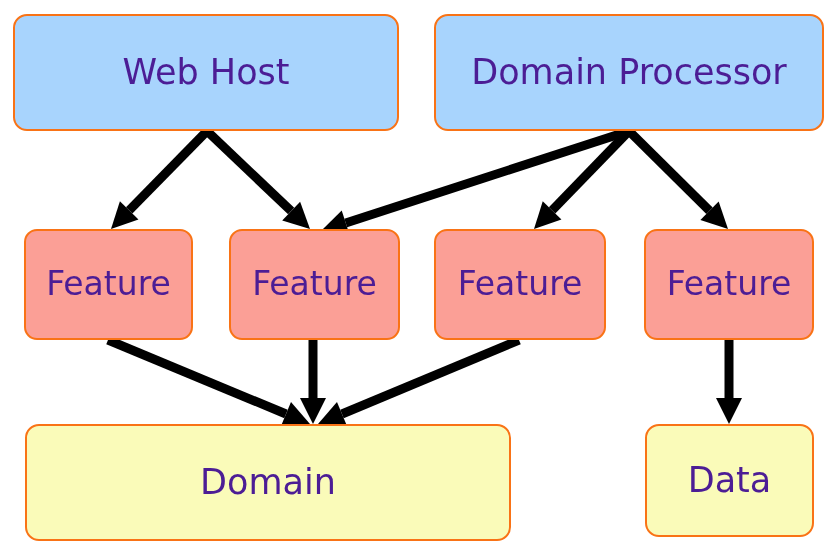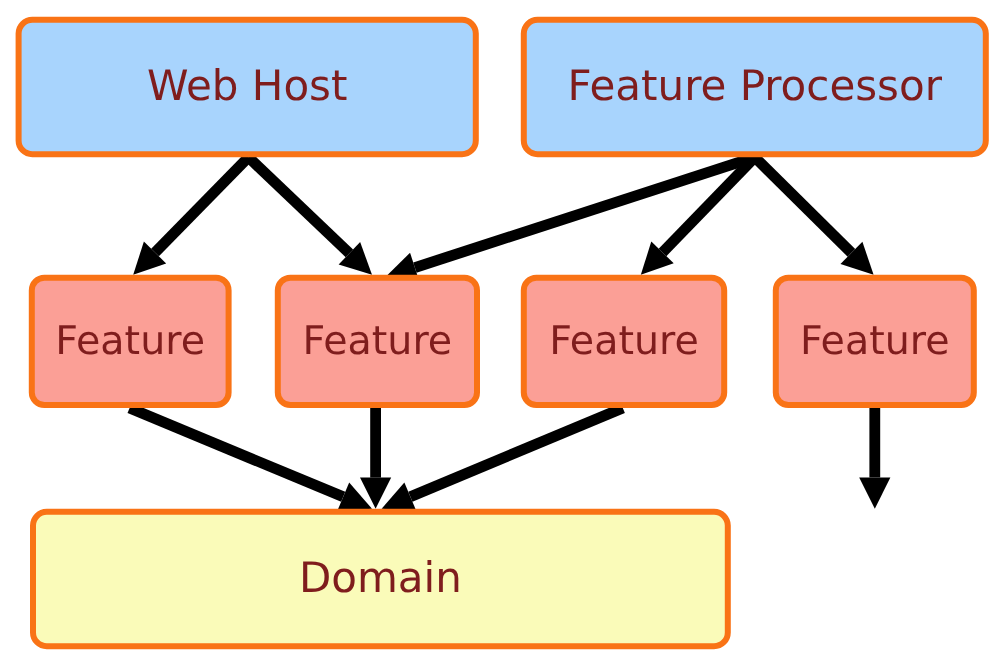--- a/index.html
+++ b/index.html
@@ -14,27 +14,27 @@
   #diagram-canvas {
     position: relative;
     width: 839px;
     height: 557px;
     background: #ffffff;
     overflow: hidden;
   }
   .node {
     position: absolute;
     box-sizing: border-box;
-    border: 5px solid #f97316;
+    border: 2px solid #f97316;
     border-radius: 14px;
     display: flex;
     align-items: center;
     justify-content: center;
     text-align: center;
-    color: #7f1d1d;
+    color: #4c1d95;
     line-height: 1.1;
     z-index: 2;
   }
   .node-host {
     background: #a8d4fd;
     font-size: 35px;
   }
   .node-feature {
     background: #fb9f96;
     font-size: 33px;
@@ -94,37 +94,40 @@
         <line x1="729" y1="340" x2="729" y2="398" class="edge-line"></line>
         <polygon points="729,424 716,398 742,398" class="edge-head"></polygon>
       </g>
   </svg>
 
   <div class="node node-host" style="left:13px; top:14px; width:386px; height:117px;">
     <span class="node-label">Web Host</span>
   </div>
 
   <div class="node node-host" style="left:434px; top:14px; width:390px; height:117px;">
-    <span class="node-label">Feature Processor</span>
+    <span class="node-label">Domain Processor</span>
   </div>
 
   <div class="node node-feature" style="left:24px; top:229px; width:169px; height:111px;">
     <span class="node-label">Feature</span>
   </div>
 
   <div class="node node-feature" style="left:229px; top:229px; width:171px; height:111px;">
     <span class="node-label">Feature</span>
   </div>
 
   <div class="node node-feature" style="left:434px; top:229px; width:172px; height:111px;">
     <span class="node-label">Feature</span>
   </div>
 
   <div class="node node-feature" style="left:644px; top:229px; width:170px; height:111px;">
     <span class="node-label">Feature</span>
   </div>
 
-  <div class="node node-store" style="left:25px; top:424px; width:584px; height:117px;">
+  <div class="node node-store" style="left:25px; top:424px; width:486px; height:117px;">
     <span class="node-label">Domain</span>
   </div>
 
+  <div class="node node-store" style="left:645px; top:424px; width:169px; height:113px;">
+    <span class="node-label">Data</span>
+  </div>
 
 </div>
 
 </body></html>

